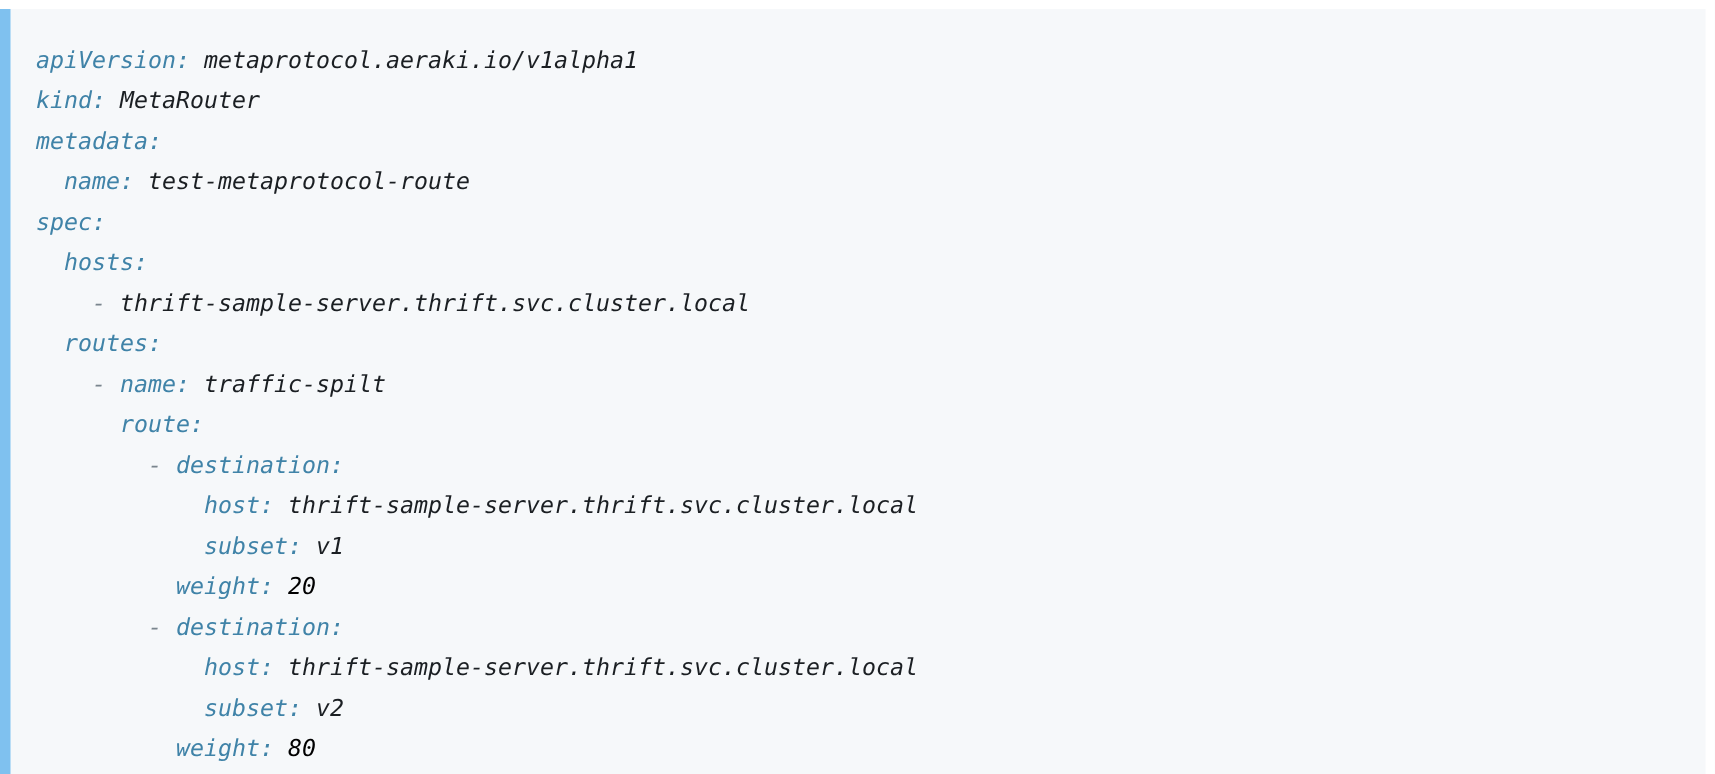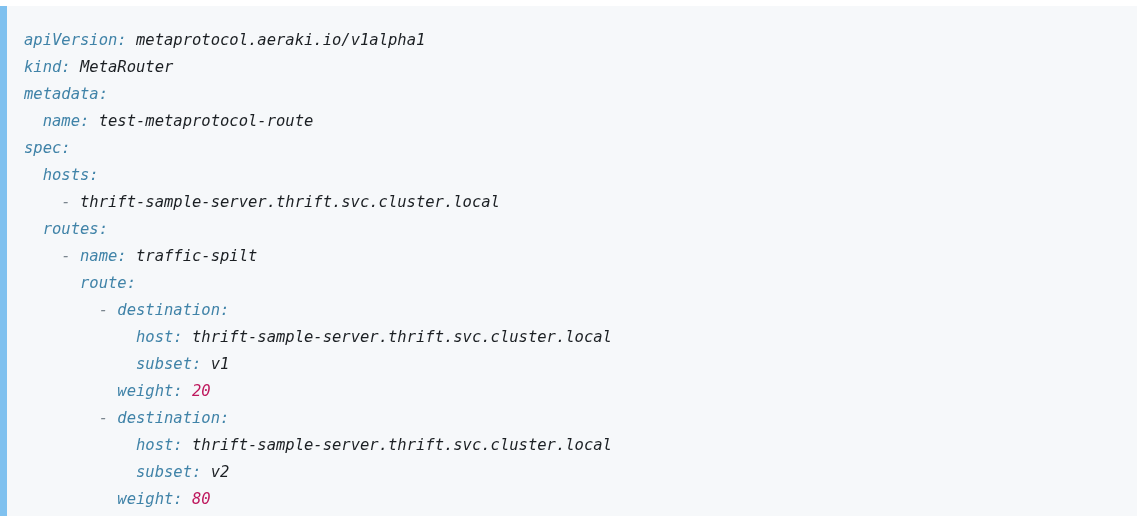--- a/index.html
+++ b/index.html
@@ -61,18 +61,18 @@
   .tok-value {
     color: #1b1f23;
   }
   .tok-number {
     color: #a3154e;
   }
   .tok-space {
     color: transparent;
   }
 </style>
-<style>.tok-key,.tok-punct{color:#4083a8;}.tok-value{color:#1b1f23;}.tok-number{color:#be185d;}.tok-dash{color:#7a858e;}</style></head>
+<style>.tok-key,.tok-punct{color:#4083a8;}.tok-value{color:#1b1f23;}.tok-number{color:#000000;}.tok-dash{color:#7a858e;}</style></head>
 <body style="background: rgb(255, 255, 255);">
 
 <div id="code-block" style="background: rgb(246, 248, 250); border-left-color: rgb(127, 193, 239);">
   <pre id="code-content"><div class="code-line"><span class="tok-key">apiVersion</span><span class="tok-punct">:</span><span class="tok-space"> </span><span class="tok-value">metaprotocol.aeraki.io/v1alpha1</span></div><div class="code-line"><span class="tok-key">kind</span><span class="tok-punct">:</span><span class="tok-space"> </span><span class="tok-value">MetaRouter</span></div><div class="code-line"><span class="tok-key">metadata</span><span class="tok-punct">:</span></div><div class="code-line"><span class="tok-indent">  </span><span class="tok-key">name</span><span class="tok-punct">:</span><span class="tok-space"> </span><span class="tok-value">test-metaprotocol-route</span></div><div class="code-line"><span class="tok-key">spec</span><span class="tok-punct">:</span></div><div class="code-line"><span class="tok-indent">  </span><span class="tok-key">hosts</span><span class="tok-punct">:</span></div><div class="code-line"><span class="tok-indent">    </span><span class="tok-dash">- </span><span class="tok-value">thrift-sample-server.thrift.svc.cluster.local</span></div><div class="code-line"><span class="tok-indent">  </span><span class="tok-key">routes</span><span class="tok-punct">:</span></div><div class="code-line"><span class="tok-indent">    </span><span class="tok-dash">- </span><span class="tok-key">name</span><span class="tok-punct">:</span><span class="tok-space"> </span><span class="tok-value">traffic-spilt</span></div><div class="code-line"><span class="tok-indent">      </span><span class="tok-key">route</span><span class="tok-punct">:</span></div><div class="code-line"><span class="tok-indent">        </span><span class="tok-dash">- </span><span class="tok-key">destination</span><span class="tok-punct">:</span></div><div class="code-line"><span class="tok-indent">            </span><span class="tok-key">host</span><span class="tok-punct">:</span><span class="tok-space"> </span><span class="tok-value">thrift-sample-server.thrift.svc.cluster.local</span></div><div class="code-line"><span class="tok-indent">            </span><span class="tok-key">subset</span><span class="tok-punct">:</span><span class="tok-space"> </span><span class="tok-value">v1</span></div><div class="code-line"><span class="tok-indent">          </span><span class="tok-key">weight</span><span class="tok-punct">:</span><span class="tok-space"> </span><span class="tok-number">20</span></div><div class="code-line"><span class="tok-indent">        </span><span class="tok-dash">- </span><span class="tok-key">destination</span><span class="tok-punct">:</span></div><div class="code-line"><span class="tok-indent">            </span><span class="tok-key">host</span><span class="tok-punct">:</span><span class="tok-space"> </span><span class="tok-value">thrift-sample-server.thrift.svc.cluster.local</span></div><div class="code-line"><span class="tok-indent">            </span><span class="tok-key">subset</span><span class="tok-punct">:</span><span class="tok-space"> </span><span class="tok-value">v2</span></div><div class="code-line"><span class="tok-indent">          </span><span class="tok-key">weight</span><span class="tok-punct">:</span><span class="tok-space"> </span><span class="tok-number">80</span></div></pre>
 </div>
 
 </body></html>

